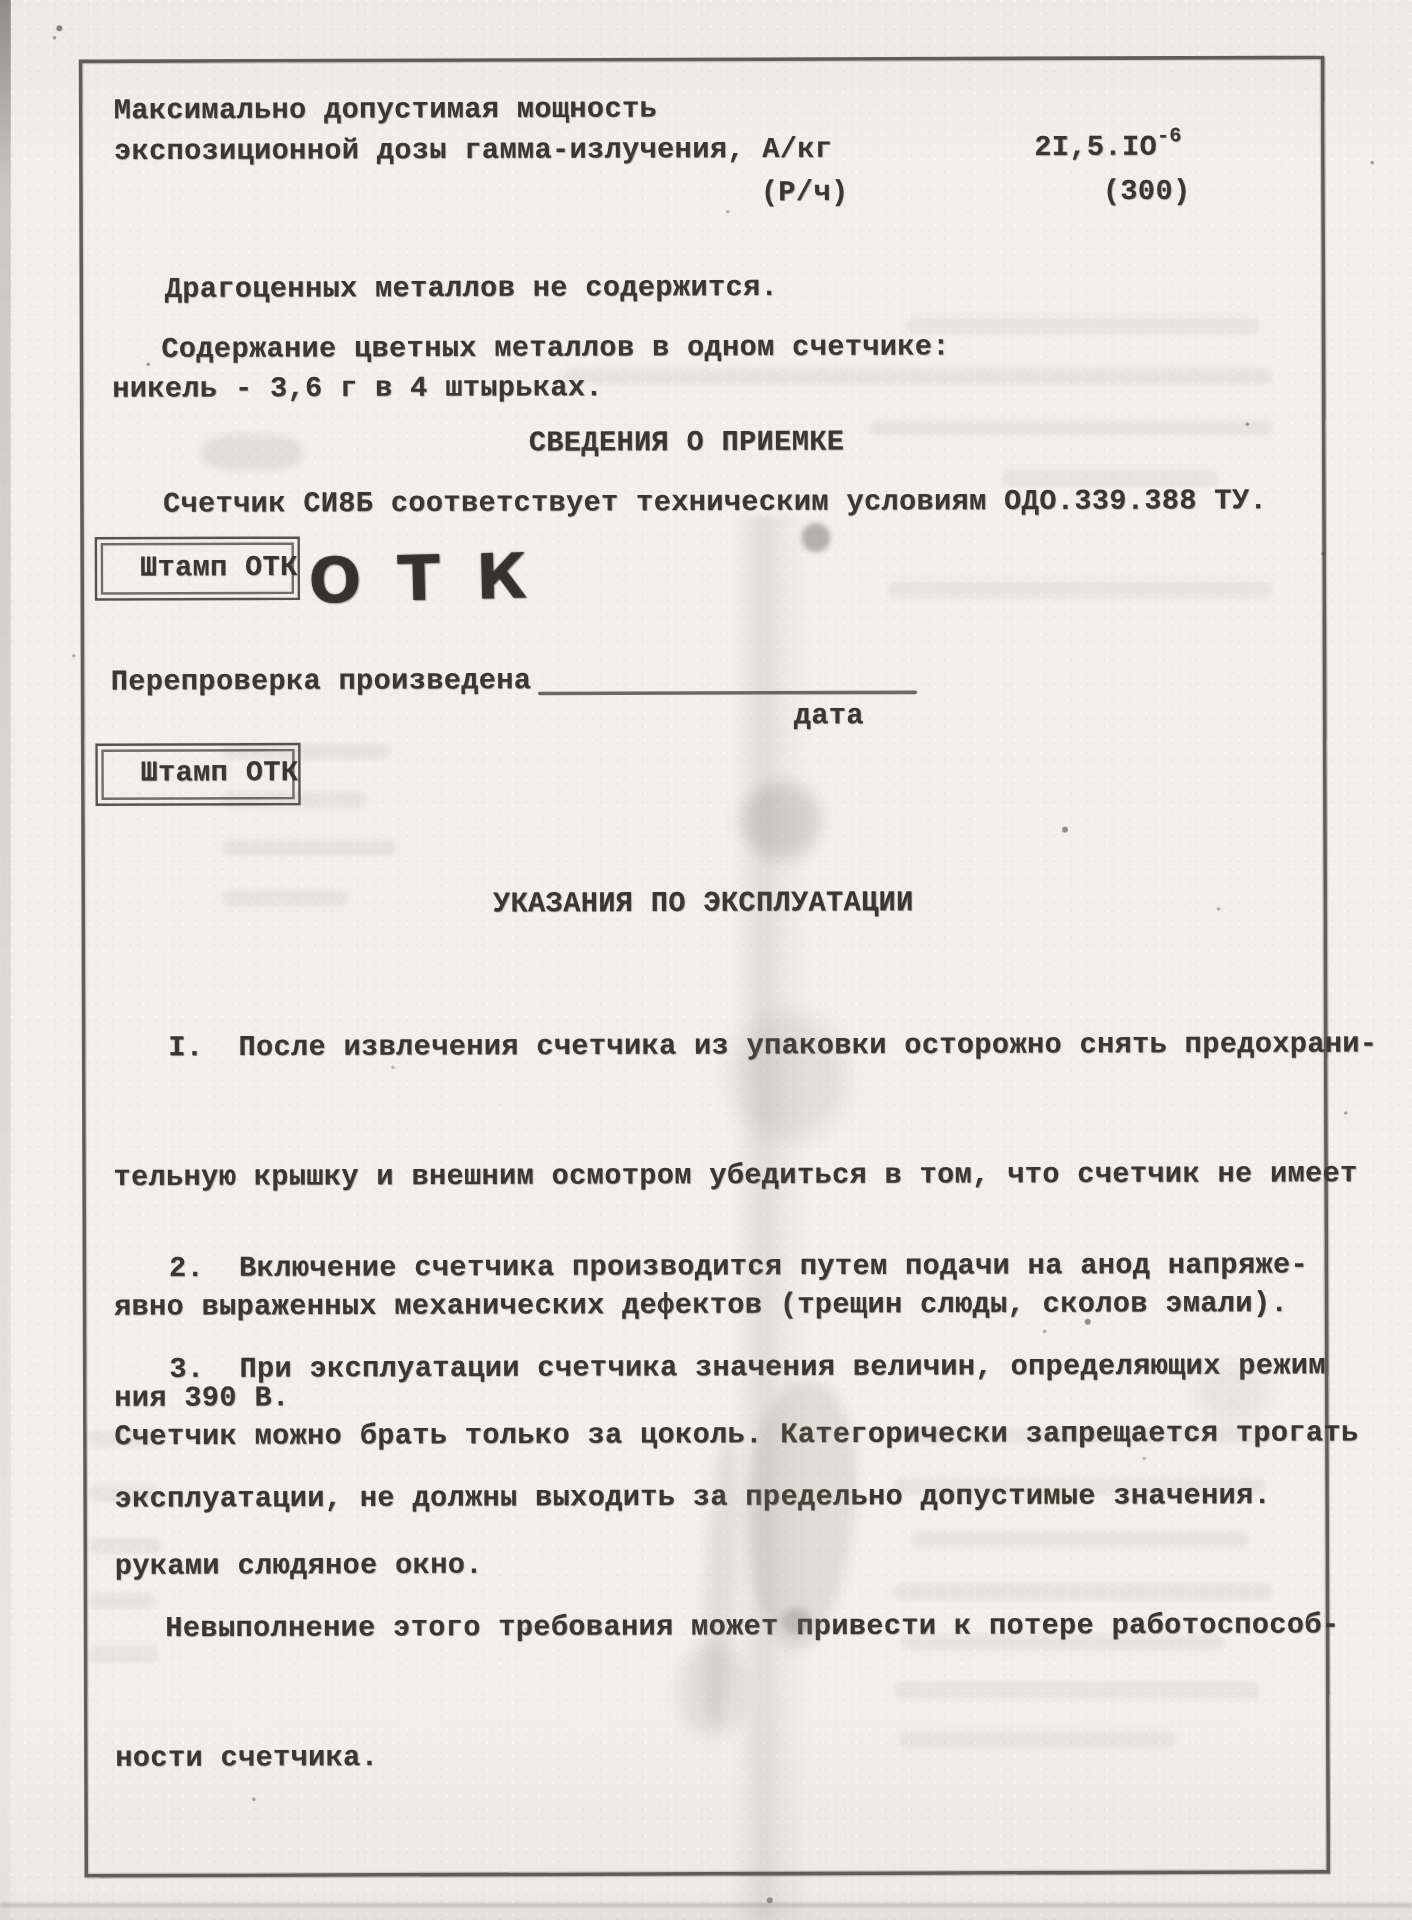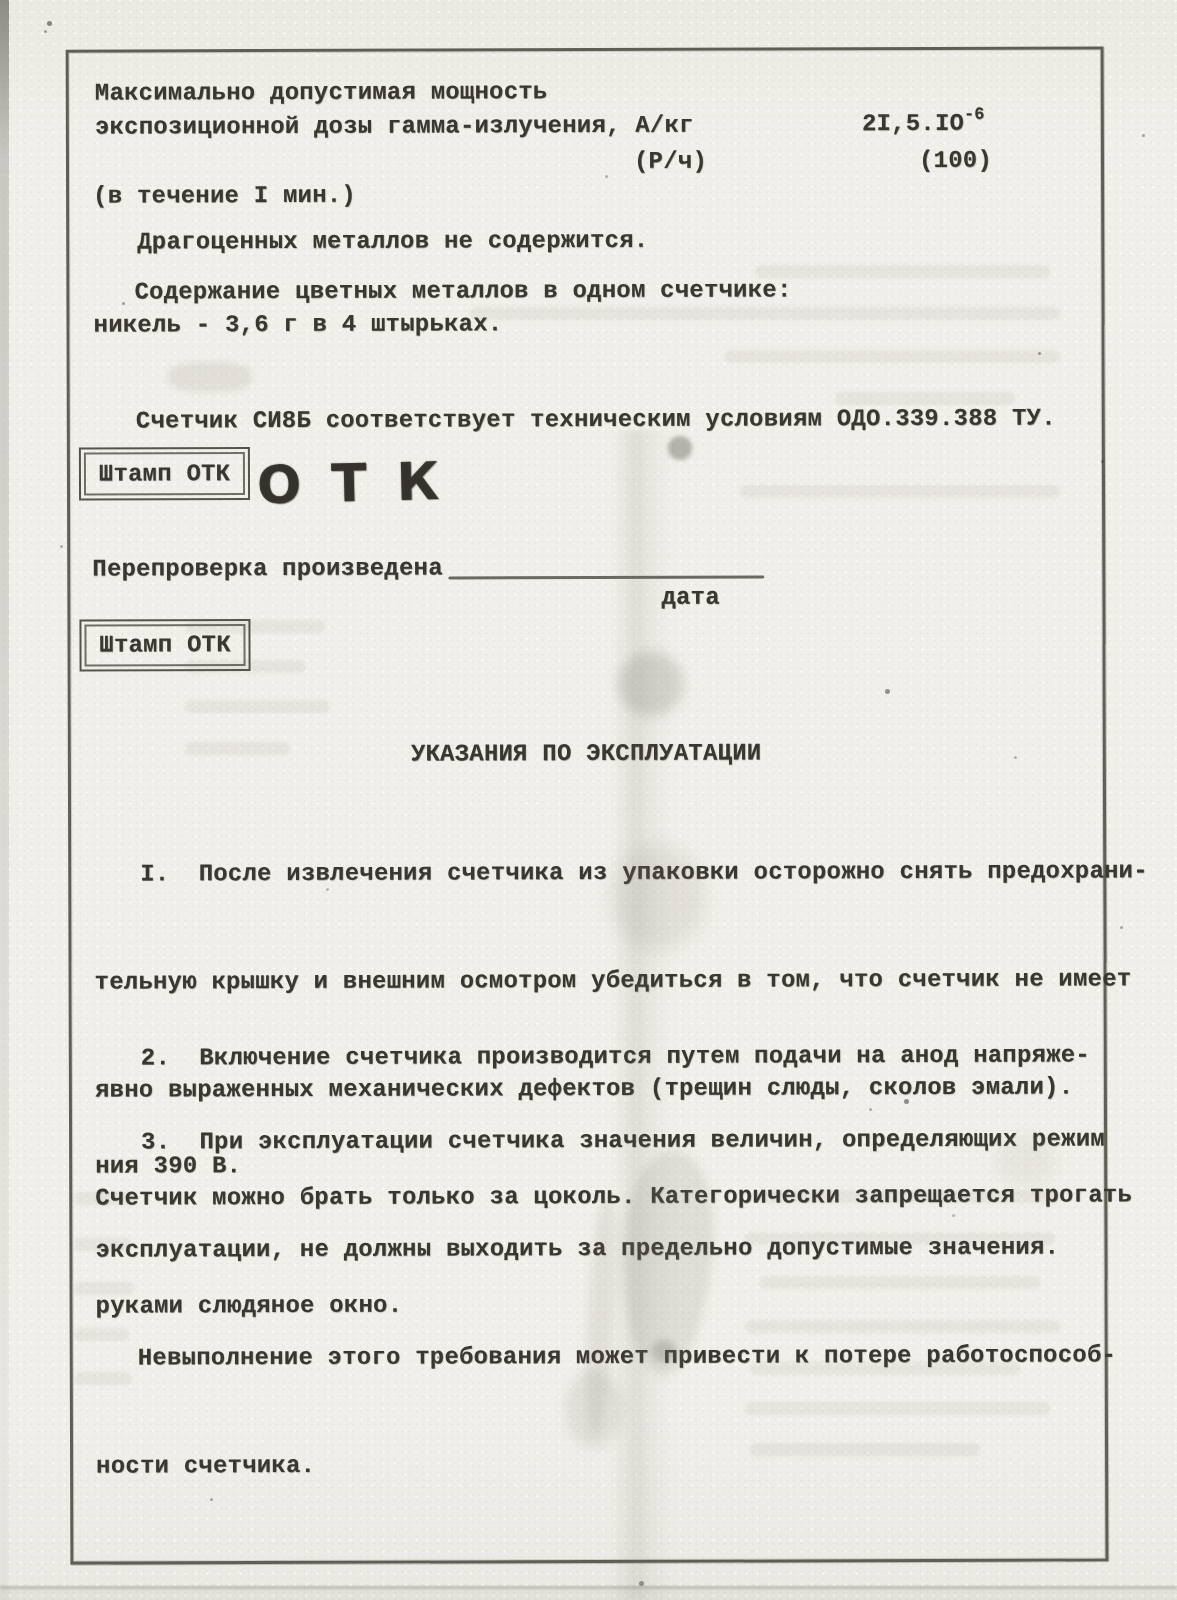--- a/index.html
+++ b/index.html
@@ -25,21 +25,21 @@
     position:absolute;white-space:pre;font-size:24px;line-height:36px;font-weight:bold;
     letter-spacing:0.2px;color:#3a372f;
     text-shadow:0.5px 0.6px 0.8px rgba(40,37,30,0.45);
   }
   .para div{white-space:pre;}
   .ind1{padding-left:46px;}
   .ind2{padding-left:42px;}
   .val sup{font-size:17px;position:relative;top:-2px;letter-spacing:0;}
   .stampbox{
     position:absolute;box-sizing:border-box;border:2px solid rgba(58,56,48,0.85);
-    display:flex;align-items:center;justify-content:center;
+    display:flex;align-items:center;justify-content:flex-end;
   }
   .stampbox::after{content:"";position:absolute;inset:3px;border:2px solid rgba(58,56,48,0.7);}
   .otk-imprint{
     position:absolute;font-family:"DejaVu Sans","Liberation Sans",sans-serif;
     font-weight:700;font-size:52px;letter-spacing:30px;color:rgba(47,44,38,0.88);
     transform:rotate(-1.2deg);text-shadow:0 0 1.5px rgba(47,44,38,0.65), 1px 1px 0 rgba(47,44,38,0.25);
   }
   .fill-line{position:absolute;height:2.5px;background:rgba(62,60,52,0.75);border-radius:2px;}
   
   .ghost{position:absolute;height:13px;background:rgba(90,88,78,0.075);filter:blur(1.6px);border-radius:6px;}
@@ -69,27 +69,27 @@
 
 <div class="page">
 
   <div class="skew">
     <div class="frame"></div>
 
     <div class="t" style="left:97px;top:74px;">Максимально допустимая мощность</div>
     <div class="t" style="left:97px;top:108px;">экспозиционной дозы гамма-излучения, А/кг</div>
     <div class="t val" style="left:864px;top:100px;text-align:right;"><span>2I,5.IO</span><sup>-6</sup></div>
     <div class="t" style="left:636px;top:144px;">(Р/ч)</div>
-    <div class="t" style="left:921px;top:144px;">(100)</div>
-    <div class="t" style="left:95px;top:177px;">(в течение I мин.)</div>
+    <div class="t" style="left:921px;top:144px;">(300)</div>
 
     <div class="t" style="left:139px;top:223px;">Драгоценных металлов не содержится.</div>
     <div class="t" style="left:136px;top:273px;">Содержание цветных металлов в одном счетчике:</div>
     <div class="t" style="left:95px;top:306px;">никель - 3,6 г в 4 штырьках.</div>
 
+    <div class="t" style="left:442px;top:352px;">СВЕДЕНИЯ О ПРИЕМКЕ</div>
     <div class="t" style="left:137px;top:402px;">Счетчик СИ8Б соответствует техническим условиям ОДО.339.388 ТУ.</div>
 
     <div class="stampbox" style="left:80px;top:446px;width:171px;height:53px;">
       <div class="t" style="position:static;">Штамп ОТК</div>
     </div>
     <div class="otk-imprint" style="left:258px;top:452px;">ОТК</div>
 
     <div class="t" style="left:93px;top:550px;">Перепроверка произведена</div>
     <div class="fill-line" style="left:449px;top:576px;width:316px;"></div>
     <div class="t" style="left:662px;top:580px;">дата</div>

